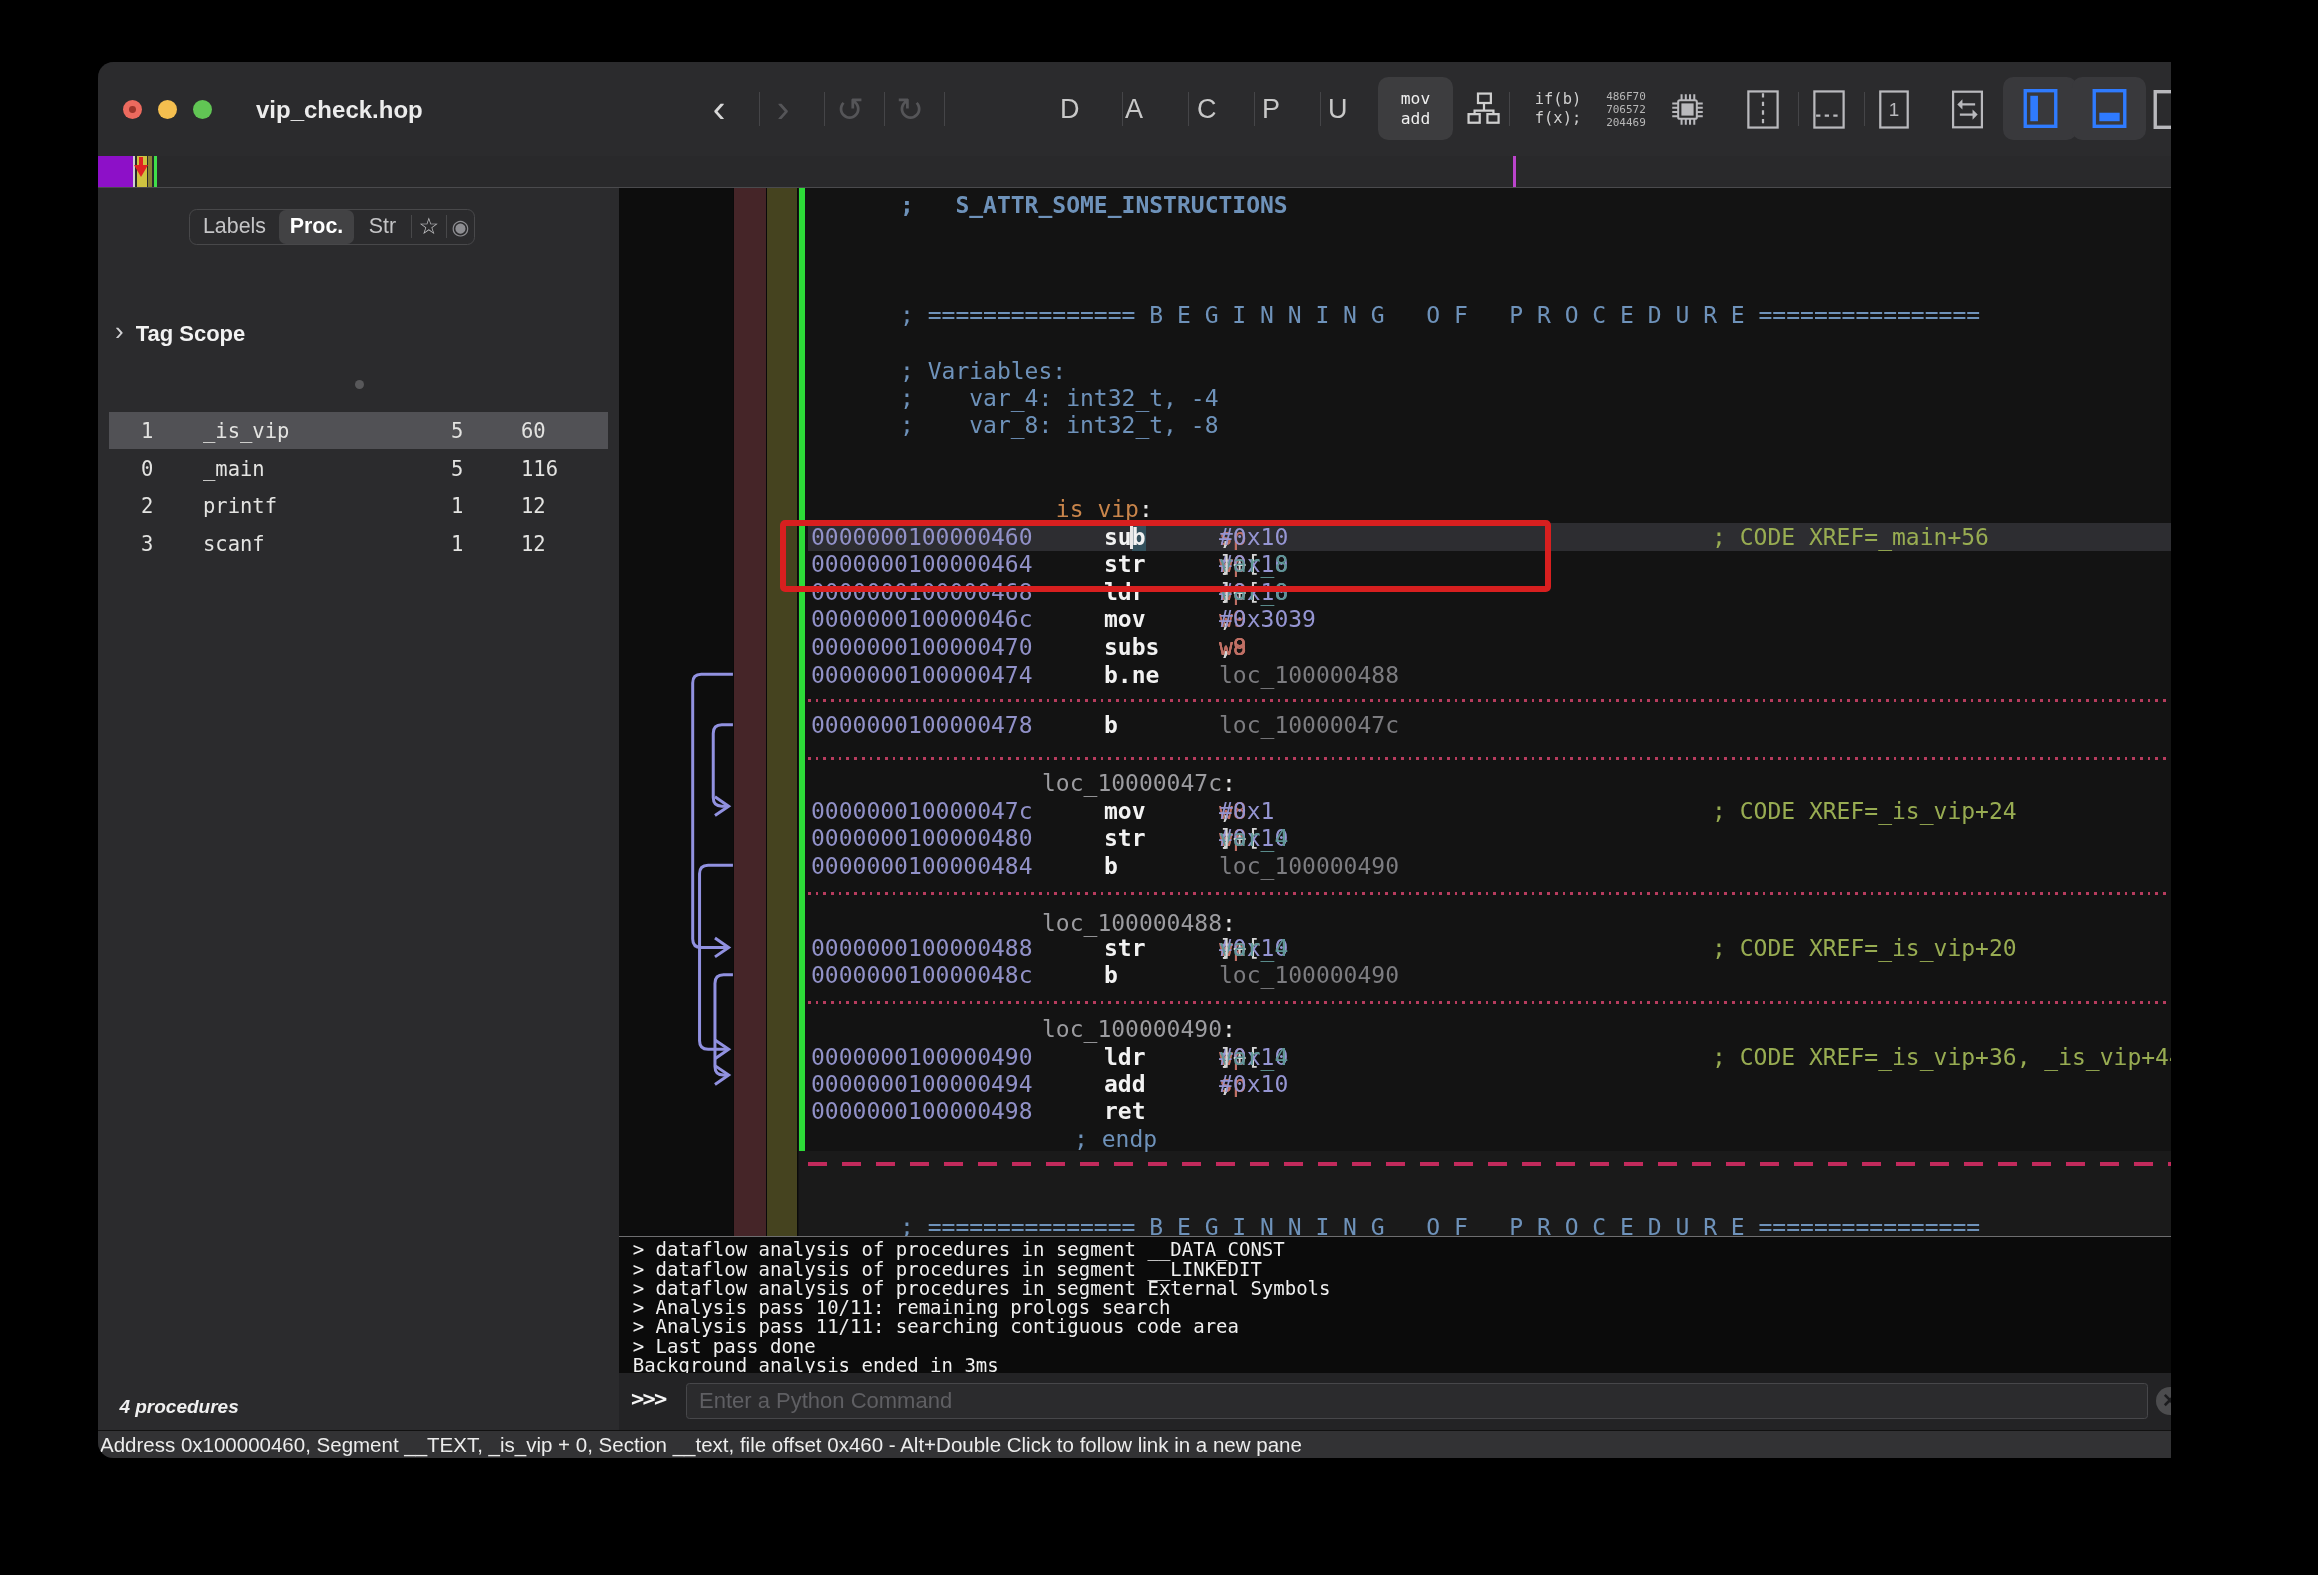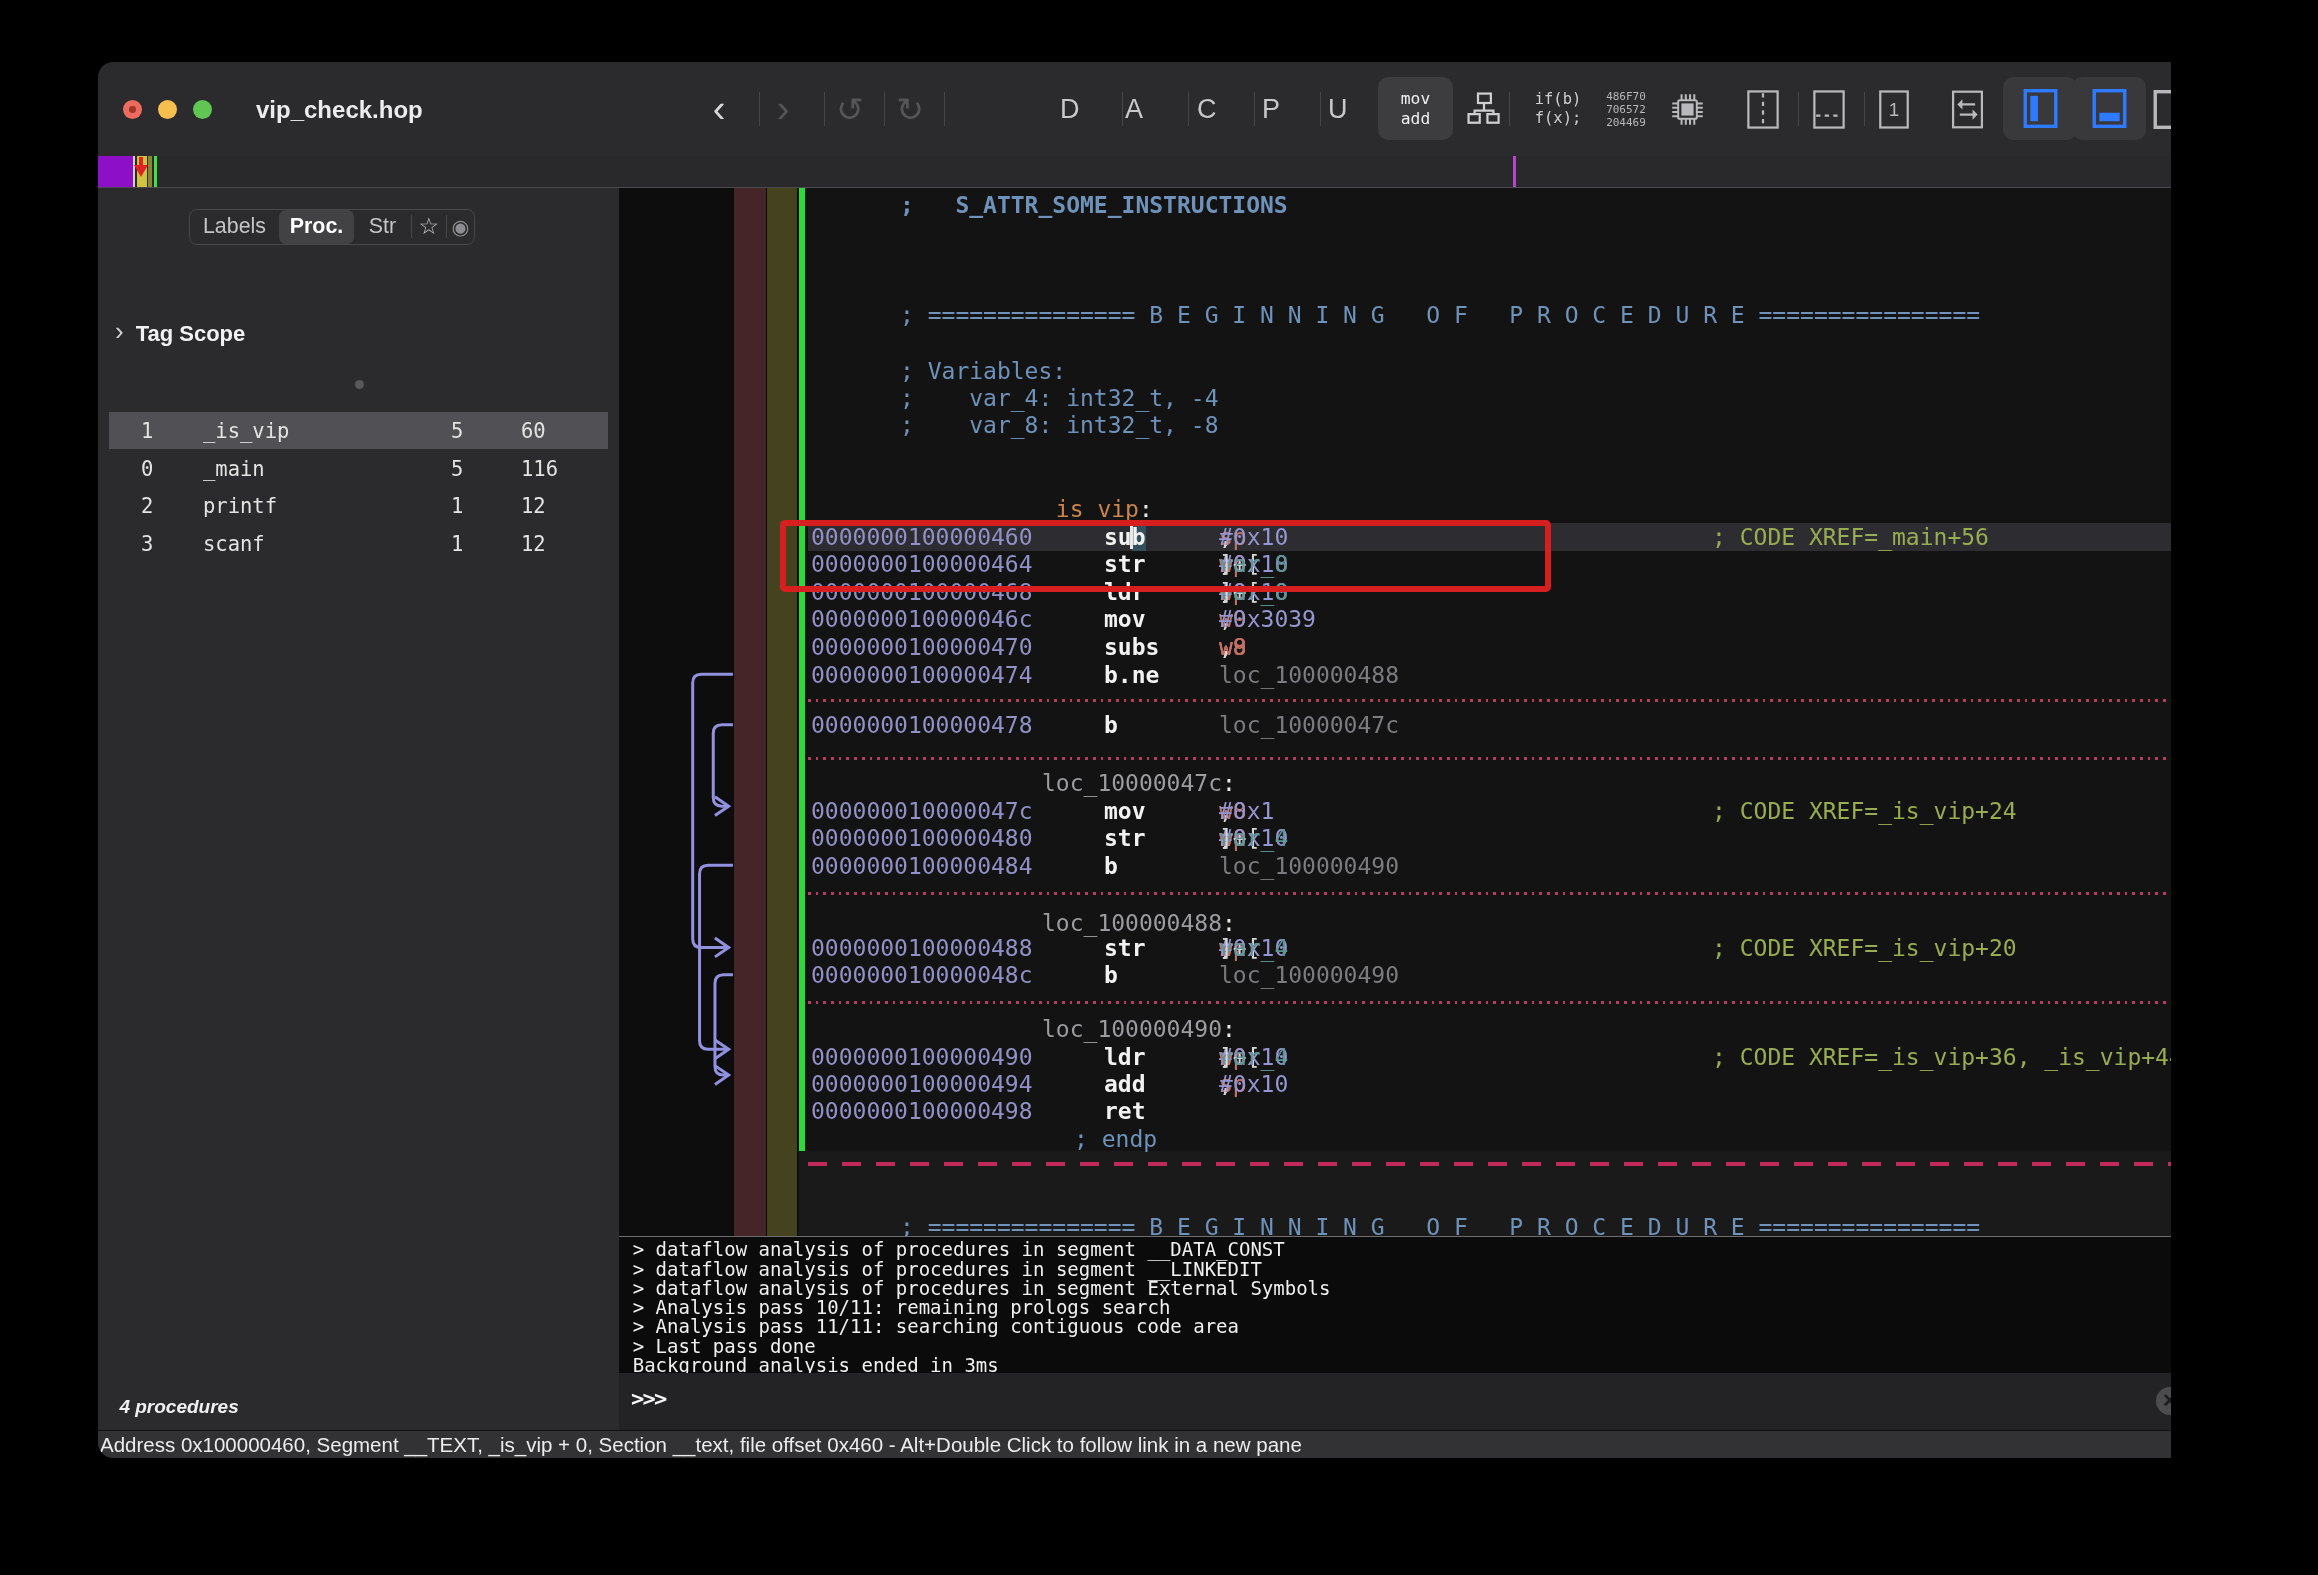--- a/index.html
+++ b/index.html
@@ -482,20 +482,23 @@
           <div class="con-line" style="top: 23px;">&gt; dataflow analysis of procedures in segment __LINKEDIT</div>
           <div class="con-line" style="top: 42px;">&gt; dataflow analysis of procedures in segment External Symbols</div>
           <div class="con-line" style="top: 61px;">&gt; Analysis pass 10/11: remaining prologs search</div>
           <div class="con-line" style="top: 80px;">&gt; Analysis pass 11/11: searching contiguous code area</div>
           <div class="con-line" style="top: 100px;">&gt; Last pass done</div>
           <div class="con-line" style="top: 119px;">Background analysis ended in 3ms</div>
         </div>
 
       <div class="pybar">
         <div class="prompt">&gt;&gt;&gt;</div>
+        <div class="pyinput">
+          <span>Enter a Python Command</span>
+        </div>
         <div class="clearbtn">
             <span>✕</span>
           </div>
         <div class="trash">
           <svg width="31" height="34" viewBox="0 0 36 40">
             <g stroke="#9a9a9e" stroke-width="2.4" fill="none">
               <path d="M4 9 H32"></path>
               <path d="M12 9 V5 H24 V9"></path>
               <path d="M7 9 L9 37 H27 L29 9"></path>
               <path d="M14 14 V32 M18 14 V32 M22 14 V32"></path>

